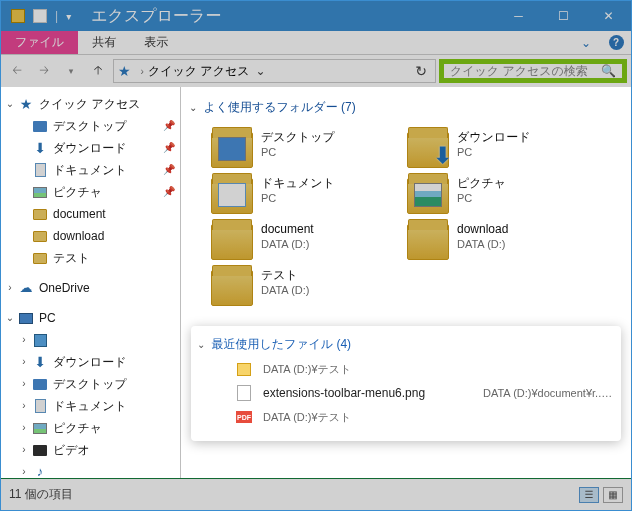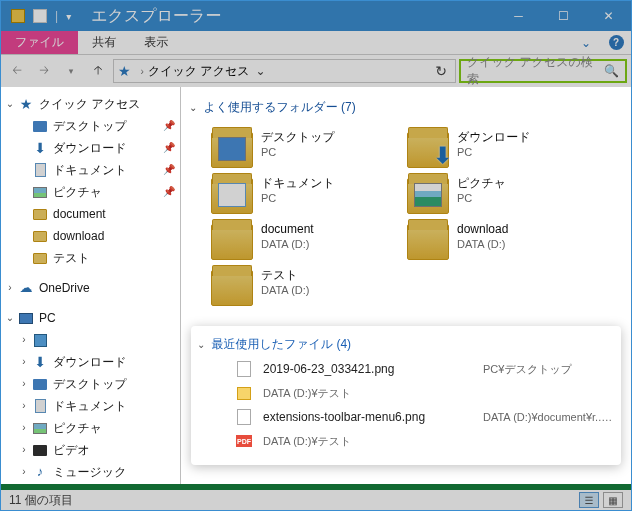--- a/index.html
+++ b/index.html
@@ -28,21 +28,21 @@
 
 
 .addrbar { height: 32px; display: flex; align-items: center; padding: 3px 4px; gap: 3px; background: #fff; }
 .nav-btn { width: 24px; height: 24px; display: flex; align-items: center; justify-content: center; color: #888; }
 .nav-btn.enabled { color: #333; }
 .addrbox { flex: 1; border: 1px solid #ccc; height: 24px; display: flex; align-items: center; padding: 0 4px; }
 .addrbox .star { color: #2f7bc1; margin-right: 6px; font-size: 14px; }
 .addrbox .chev { margin: 0 4px; color: #777; font-size: 10px; }
 .addrbox .refresh { margin-left: auto; color: #444; font-size: 14px; padding: 0 4px;}
 .addrbox .dd { color:#444; padding: 0 6px; }
-.searchbox { width: 168px; border: 2px solid #84cc16; height: 24px; display: flex; align-items: center; padding: 0 6px; color: #888; }
+.searchbox { width: 188px; border: 5px solid #84cc16; height: 24px; display: flex; align-items: center; padding: 0 6px; color: #888; }
 .searchbox .mag { margin-left: auto; color: #555; }
 
 
 .body { flex: 1; display: flex; overflow: hidden; }
 .sidebar { width: 180px; border-right: 1px solid #e6e6e6; overflow-y: auto; padding: 6px 0; }
 .tree-item { display: flex; align-items: center; padding: 2px 4px; color: #222; line-height: 18px; }
 .twisty { width: 14px; text-align: center; color: #666; font-size: 10px; }
 .tw-none { width: 14px; }
 .ti-icon { width: 18px; height: 16px; display: flex; align-items: center; justify-content: center; margin-right: 4px; }
 .lvl0 { padding-left: 2px; }
@@ -77,21 +77,21 @@
 .recent { background:#fff; border-radius: 4px; margin: 4px; box-shadow: 0 2px 12px rgba(0,0,0,0.25); padding: 6px 4px 12px 4px; position: relative; z-index: 5;}
 .file-row { display: flex; align-items: center; padding: 3px 4px 3px 40px; }
 .file-ico { width: 18px; height: 18px; display:flex; align-items:center; justify-content:center; margin-right: 10px; flex-shrink:0;}
 .file-row .fname { flex: 0 0 220px; color:#222; white-space:nowrap; overflow:hidden; text-overflow:ellipsis;}
 .file-row .floc { color:#666; font-size:11px; white-space:nowrap; overflow:hidden; text-overflow:ellipsis;}
 .png-ico { width:14px; height:16px; border:1px solid #aaa; background:#fff;}
 .zip-ico { width:14px; height:13px; background:#f7d46a; border:1px solid #d4a017;}
 .pdf-ico { width:16px; height:12px; background:#e74c3c; color:#fff; font-size:7px; display:flex; align-items:center; justify-content:center; font-weight:bold;}
 
 
-.statusbar { height: 26px; border-top: 6px solid #15803d; display: flex; align-items: center; padding: 0 8px; color: #444; background:#fff;}
+.statusbar { height: 32px; border-top: 1px solid #15803d; display: flex; align-items: center; padding: 0 8px; color: #444; background:#fff;}
 .statusbar .views { margin-left:auto; display:flex; gap:4px;}
 .viewbtn { width:20px; height:16px; border:1px solid #aaa; display:flex; align-items:center; justify-content:center; font-size:10px; color:#555;}
 .viewbtn.active { background:#cde4f5; border-color:#5a9bd4;}
 
 .sidebar::-webkit-scrollbar, .content::-webkit-scrollbar { width: 16px; }
 .sidebar::-webkit-scrollbar-track, .content::-webkit-scrollbar-track { background: #f0f0f0; }
 .sidebar::-webkit-scrollbar-thumb, .content::-webkit-scrollbar-thumb { background: #c1c1c1; }
 </style>
 </head>
 <body>
@@ -261,21 +261,20 @@
             <span class="ti-icon">
               <span class="video-ico"></span>
             </span>
             <span>ビデオ</span>
           </div>
           <div class="tree-item lvl1">
             <span class="twisty">›</span>
             <span class="ti-icon">
               <span class="music-ico">♪</span>
             </span>
-            <span>ミュージック</span>
           </div>
           <div class="tree-item lvl1">
             <span class="twisty">›</span>
             <span class="ti-icon"></span>
             <span>OS (C:)</span>
           </div>
         </div>
     </div>
 
     <div class="content">
@@ -346,27 +345,20 @@
       </div>
 
       <div class="recent">
         <div class="section-hdr">
           <span class="chev">⌄</span>
           <span>最近使用したファイル (4)</span>
         </div>
         <div id="recent-files">
             <div class="file-row">
               <div class="file-ico">
-                <div class="png-ico"></div>
-              </div>
-              <div class="fname">2019-06-23_033421.png</div>
-              <div class="floc">PC¥デスクトップ</div>
-            </div>
-            <div class="file-row">
-              <div class="file-ico">
                 <div class="zip-ico"></div>
               </div>
               <div class="floc">DATA (D:)¥テスト</div>
             </div>
             <div class="file-row">
               <div class="file-ico">
                 <div class="png-ico"></div>
               </div>
               <div class="fname">extensions-toolbar-menu6.png</div>
               <div class="floc">DATA (D:)¥document¥r...¥google-chrome</div>

